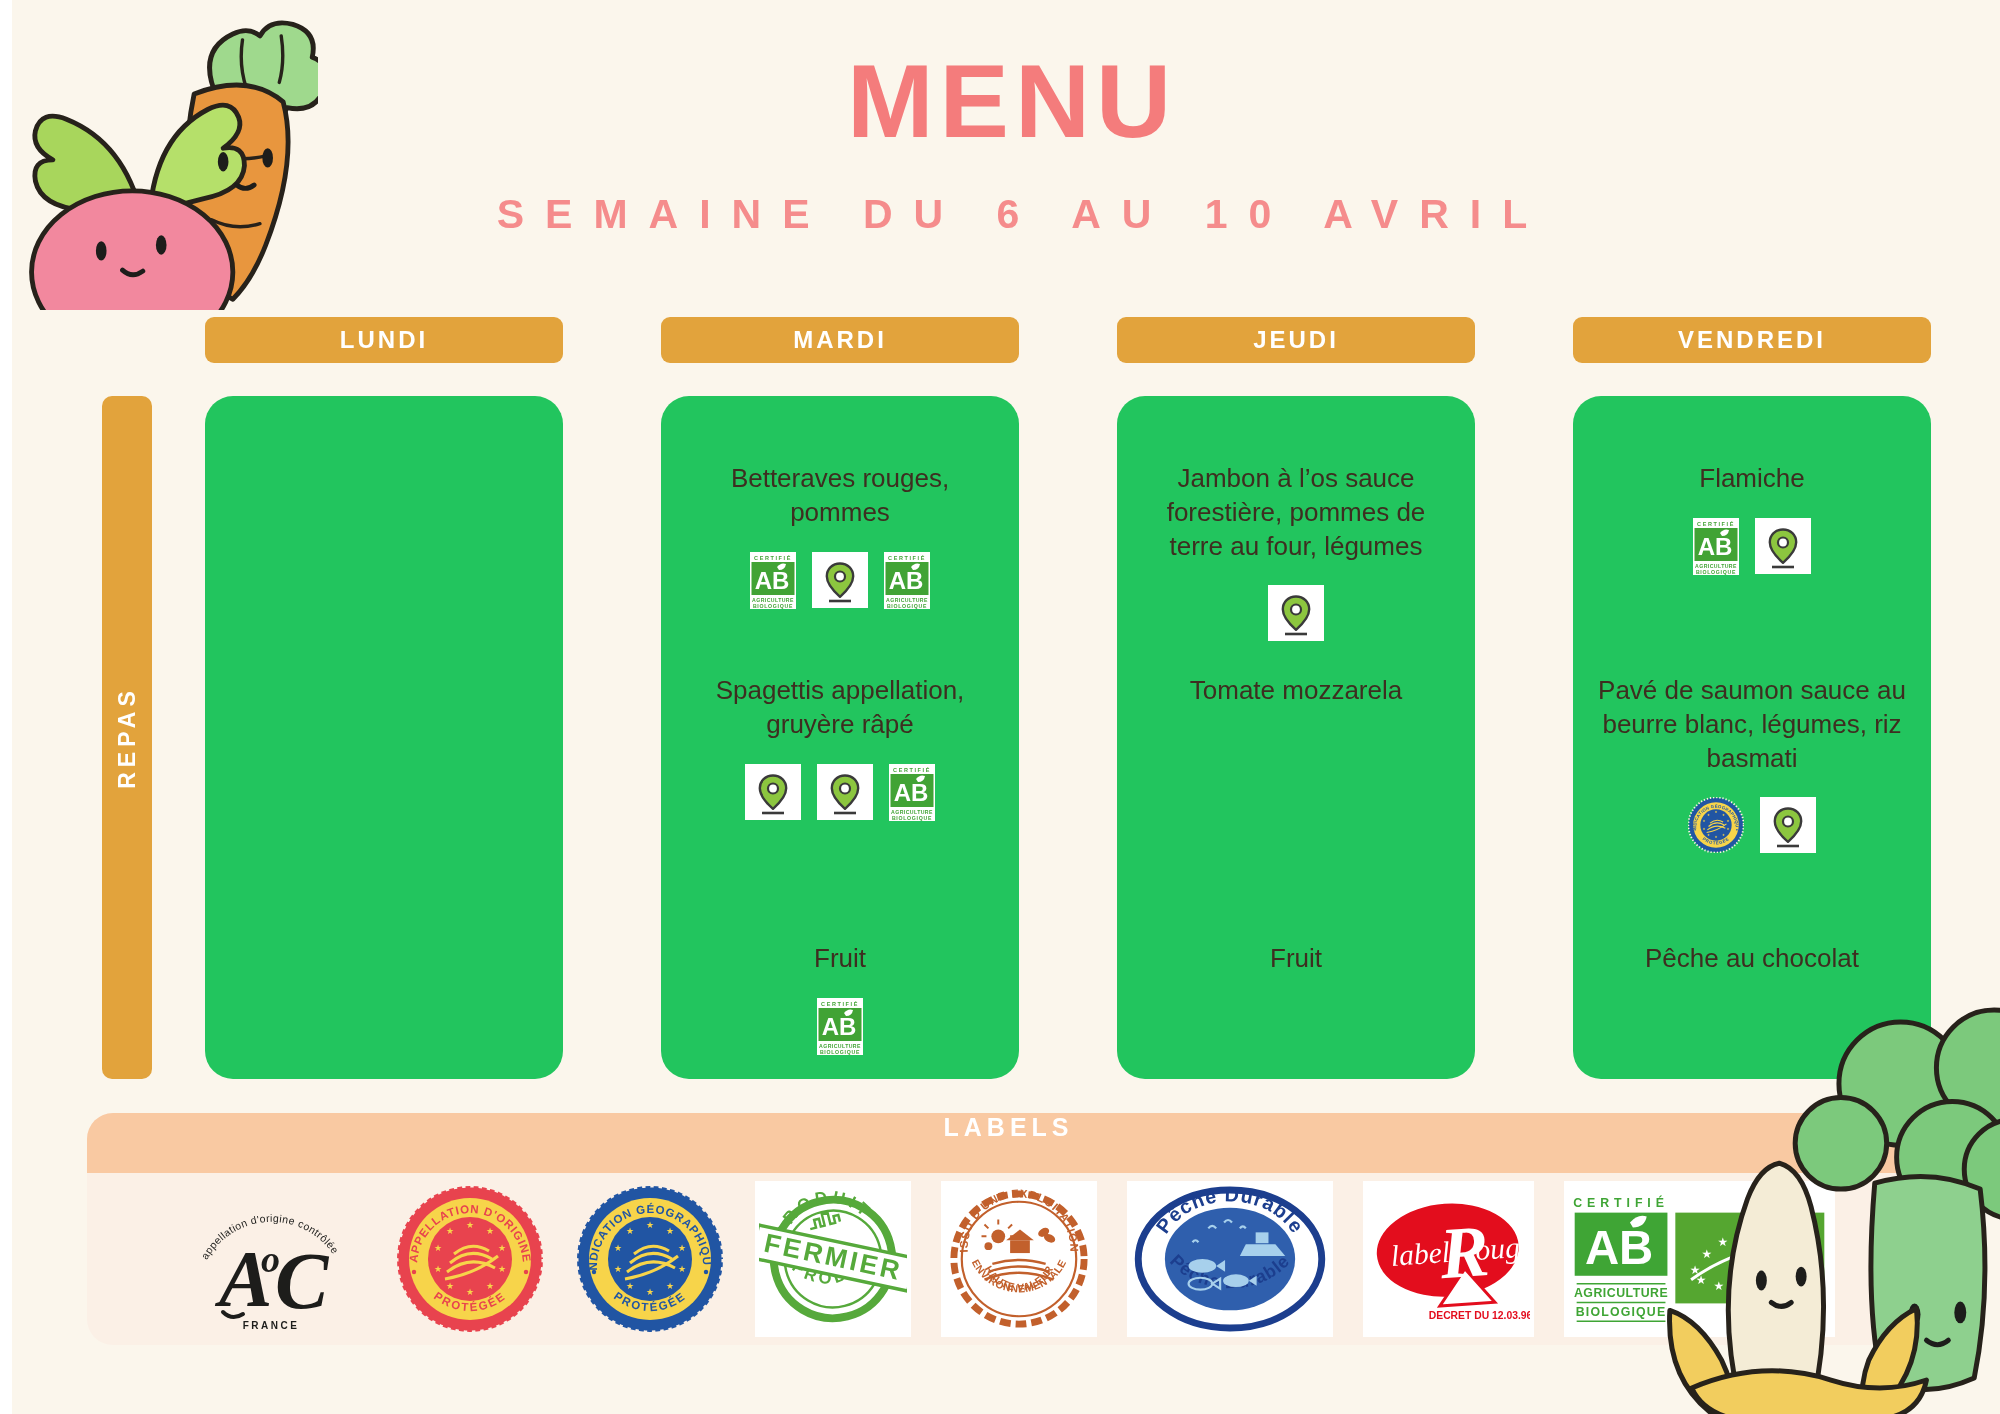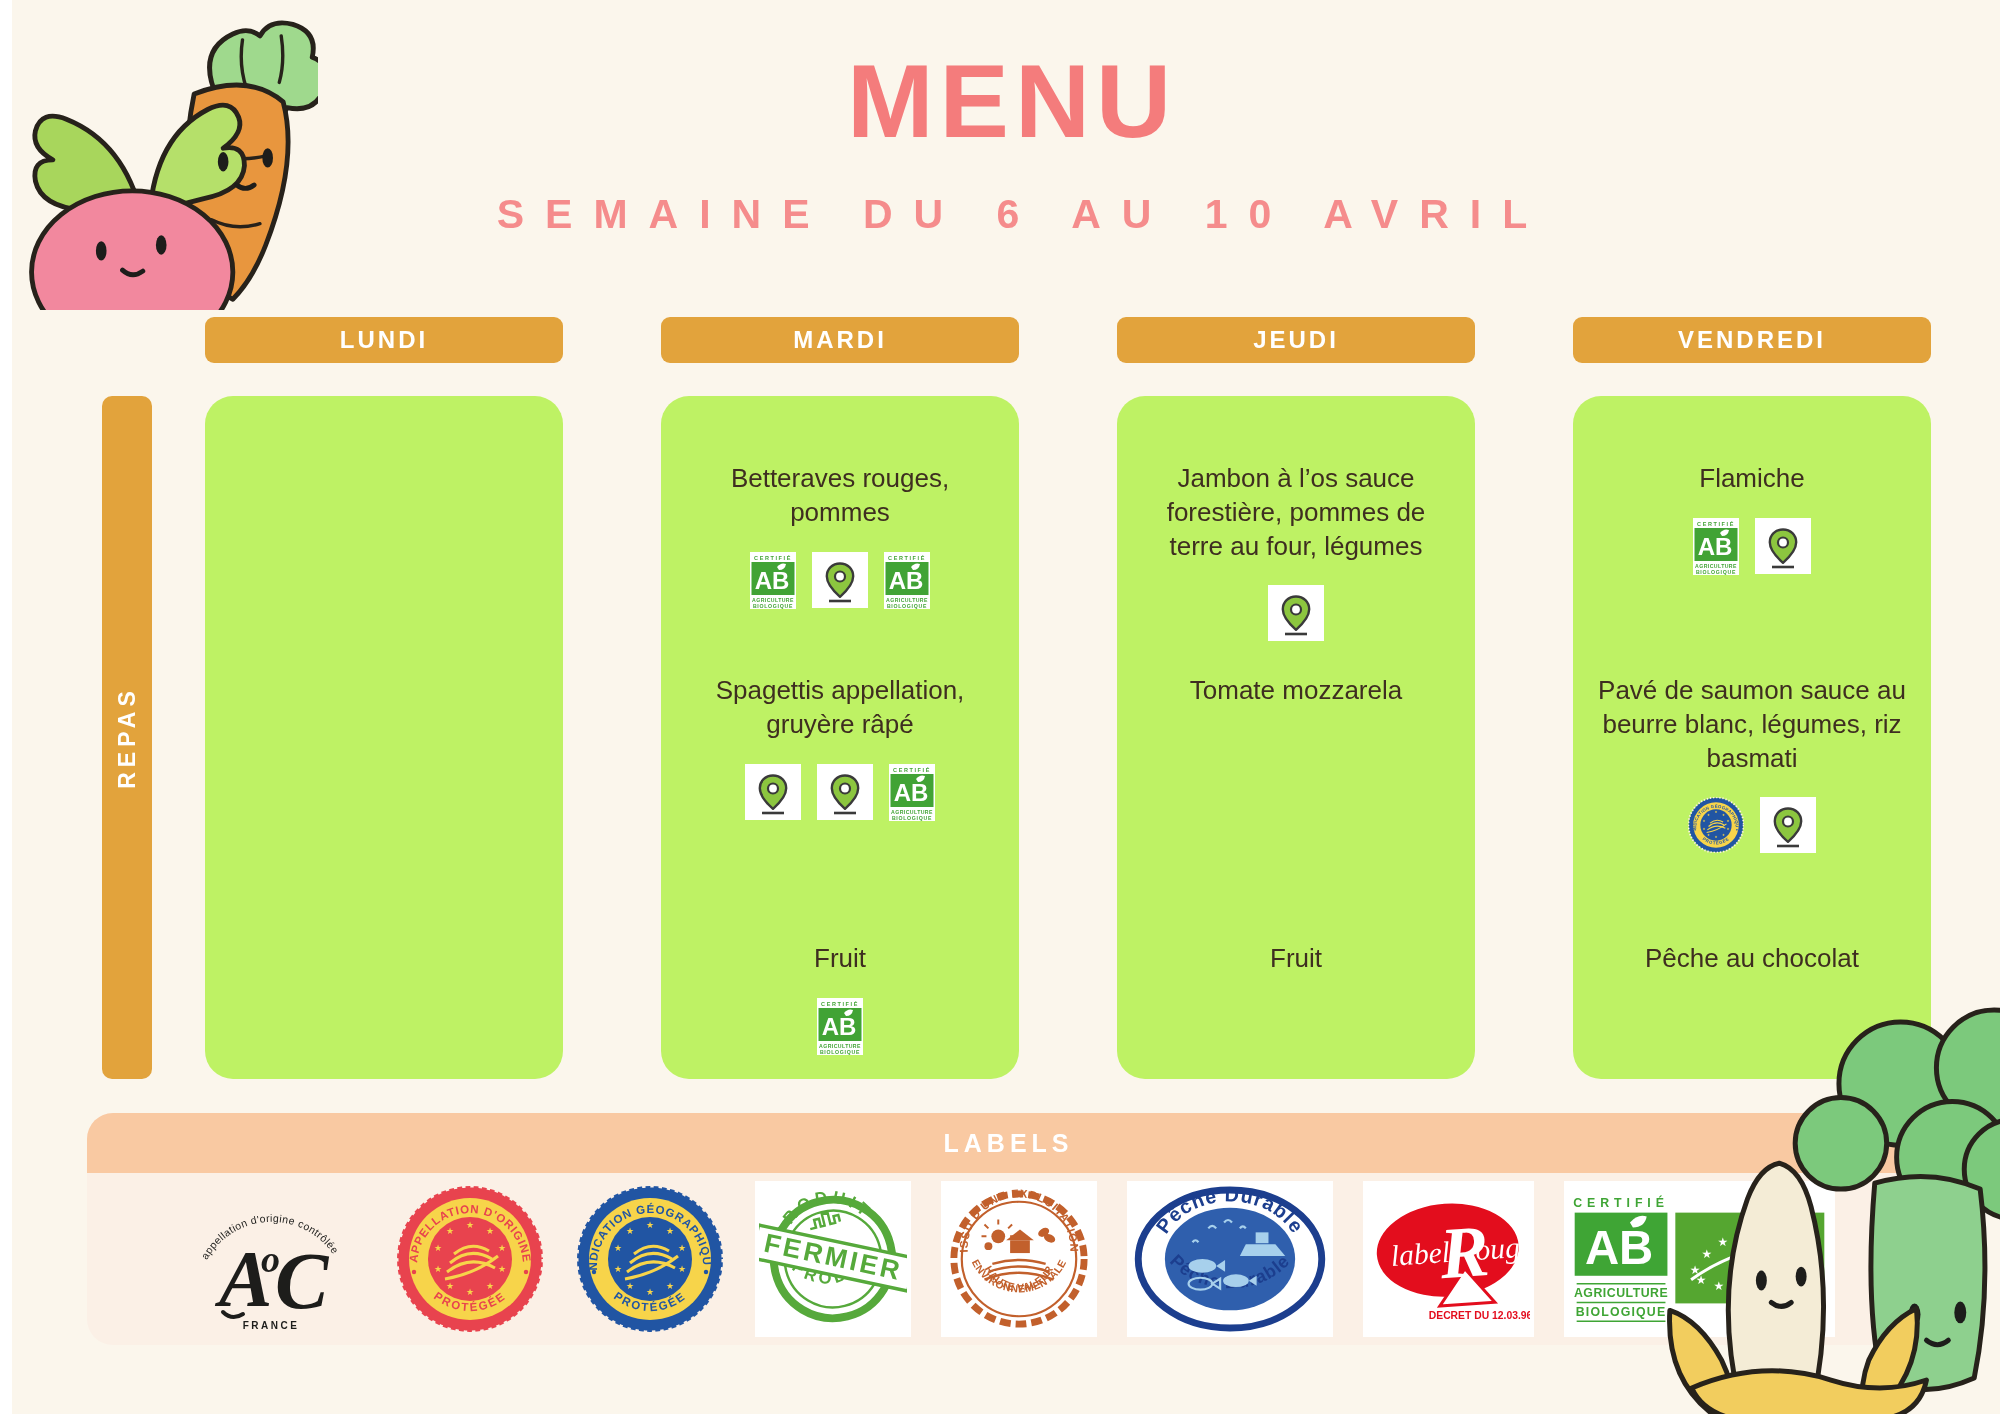--- a/index.html
+++ b/index.html
@@ -16,21 +16,21 @@
 
   
   .days { position:absolute; left:193px; top:317px; width:1726px; display:flex; gap:98px; z-index:1; }
   .day-col { flex:1; display:flex; flex-direction:column; min-width:0; }
   .day-header {
     height:46px; background:#E2A33C; border-radius:9px;
     color:#fff; font-weight:700; font-size:24px; letter-spacing:3px;
     display:flex; align-items:center; justify-content:center;
   }
   .day-card {
-    margin-top:33px; height:683px; background:#bef264; border-radius:28px;
+    margin-top:33px; height:683px; background:#22c55e; border-radius:28px;
     padding:66px 16px 28px; box-sizing:border-box;
     display:grid; grid-template-rows:212px 268px 1fr;
   }
   .course { display:flex; flex-direction:column; align-items:center; }
   .course-text {
     font-size:26px; line-height:1.3; color:#3E2E20; text-align:center;
     font-weight:500; max-width:318px;
   }
   .badge-row { margin-top:22px; display:flex; gap:16px; align-items:center; justify-content:center; }
 
@@ -44,21 +44,21 @@
     transform:rotate(-90deg); color:#fff; font-weight:700; font-size:23px;
     letter-spacing:5px; white-space:nowrap;
   }
 
   
   .labels {
     position:absolute; left:75px; top:1113px; width:1843px; height:232px;
     background:#FBF0E6; border-radius:26px; overflow:hidden; z-index:1;
   }
   .labels-bar {
-    height:60px; background:#F9C9A2; display:flex; align-items:center; justify-content:center;
+    height:60px; background:#F9C9A2; display:flex; align-items:flex-start; justify-content:center;
     color:#fff; font-weight:700; font-size:25px; letter-spacing:5px;
   }
   .logos { height:172px; display:flex; align-items:center; padding-left:88px; gap:30px; }
   .logo-tile { display:flex; align-items:center; justify-content:center; flex:0 0 auto; }
   .logo-tile.white { background:#fff; padding:4px; }
 
   
   .deco-topleft { position:absolute; left:6px; top:0; width:300px; height:310px; z-index:6; }
   .deco-bottomright { position:absolute; right:0; bottom:0; width:368px; height:428px; z-index:6; }
 </style>

